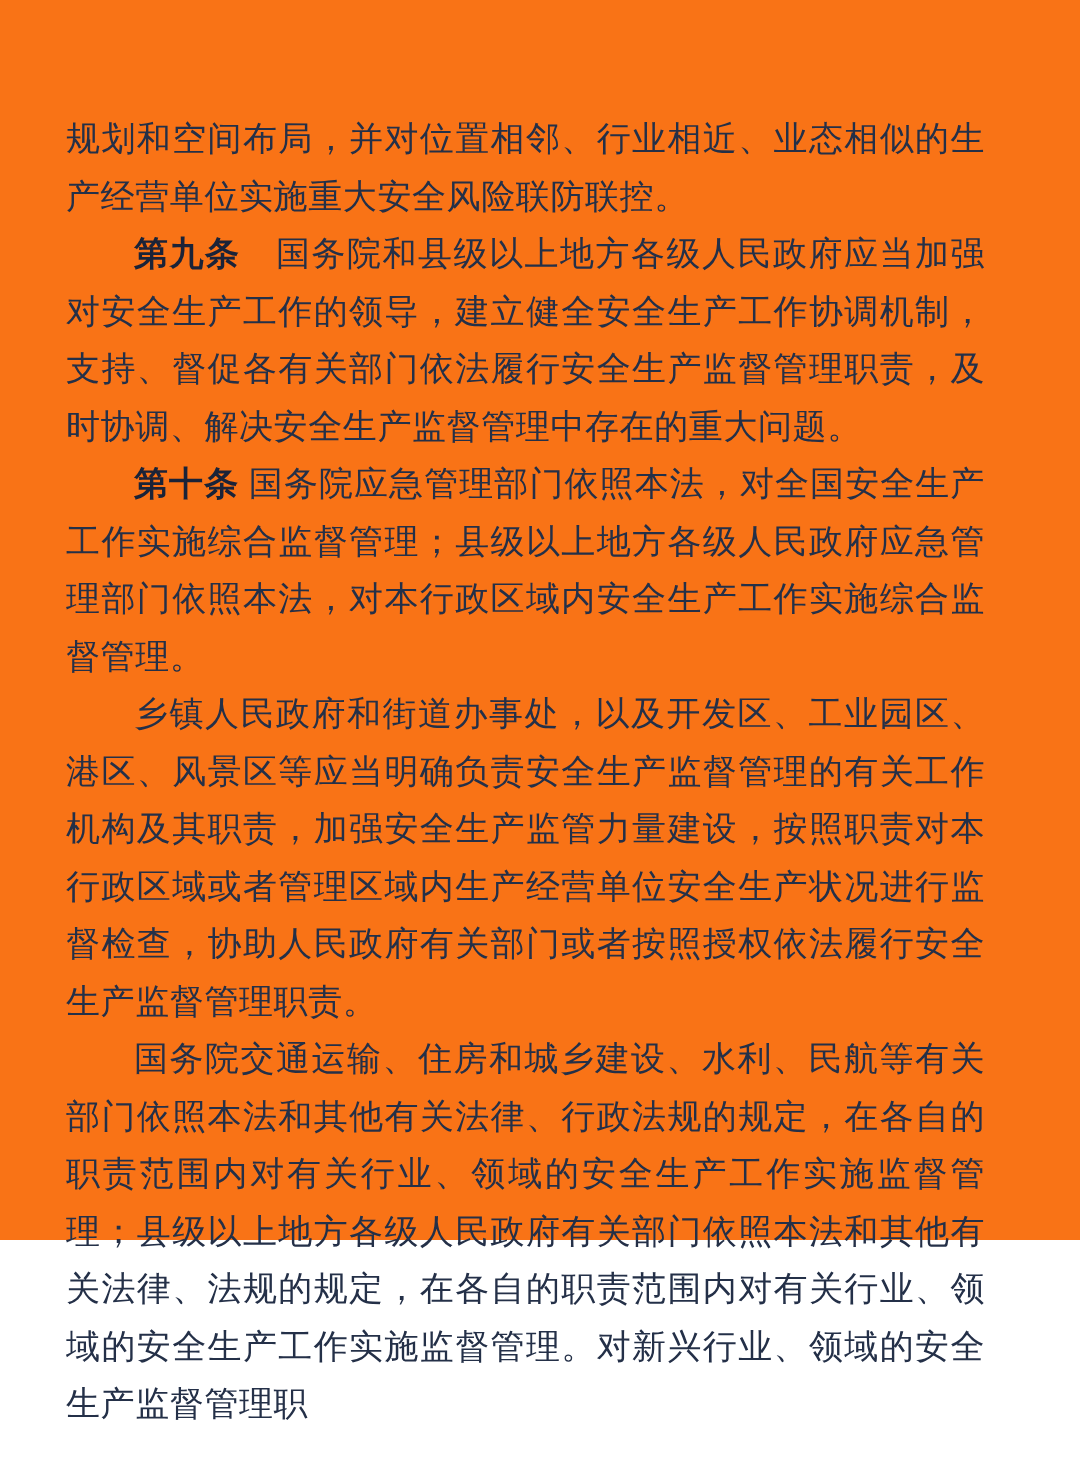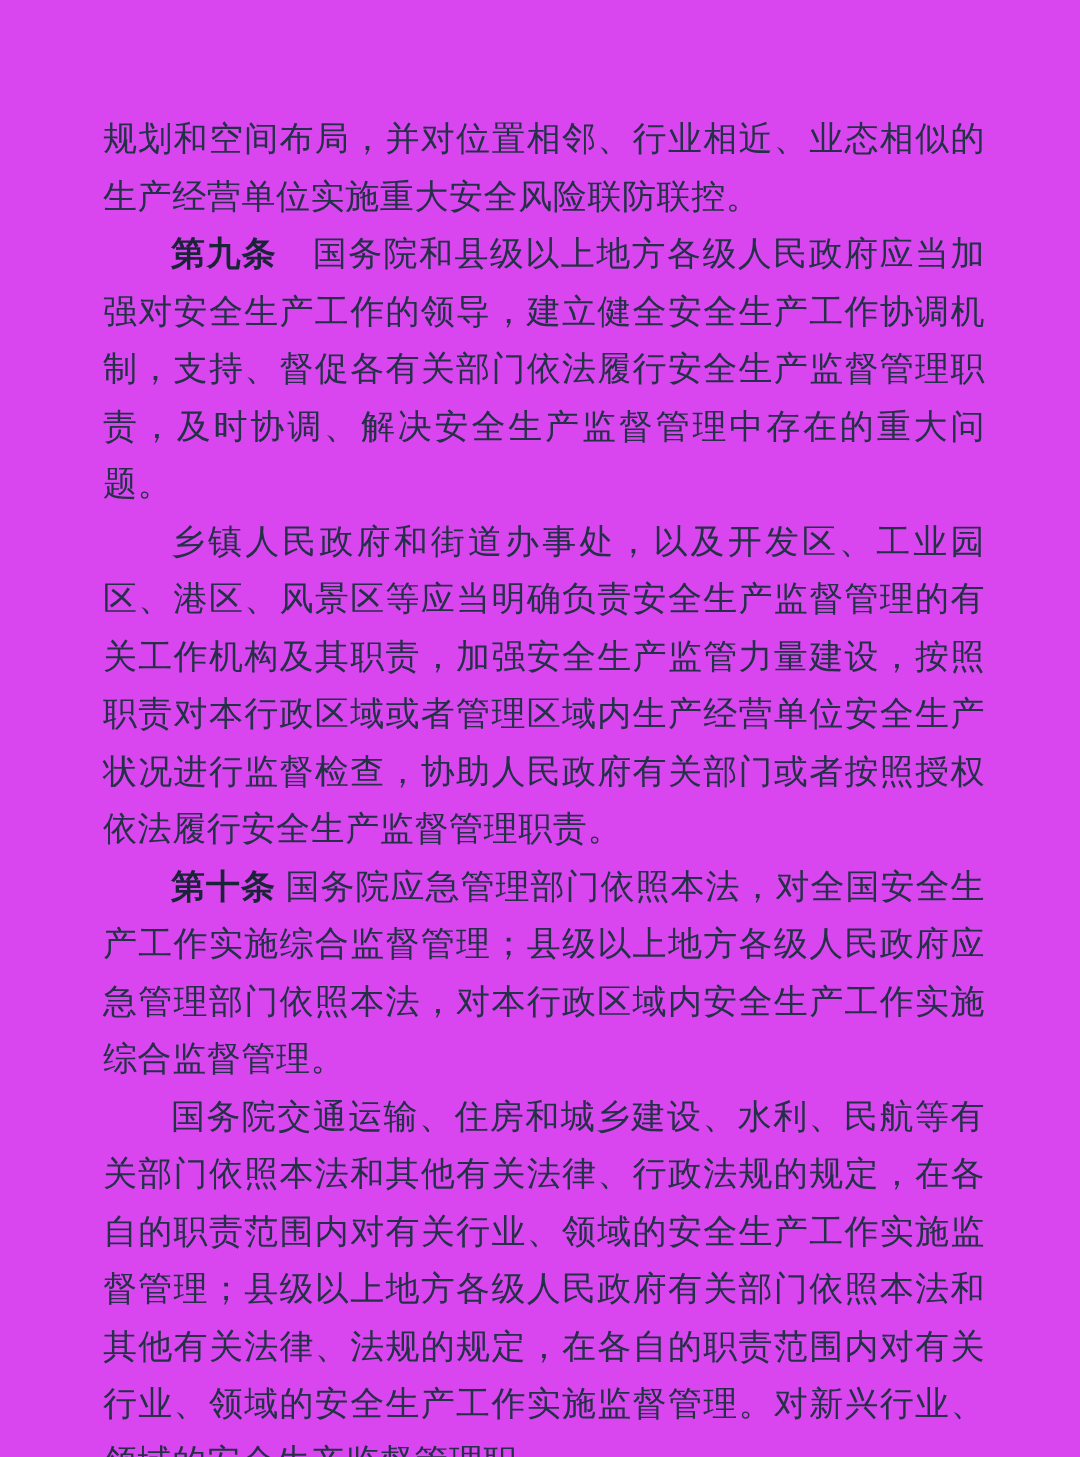--- a/index.html
+++ b/index.html
@@ -9,23 +9,23 @@
   }
   body {
     width: 1080px;
     height: 1457px;
     overflow: hidden;
     position: relative;
   }
   .page {
     box-sizing: border-box;
     width: 1080px;
-    height: 1457px;
-    background: #d946ef;
-    padding: 110px 95px 0 103px;
+    height: 1240px;
+    background: #f97316;
+    padding: 110px 95px 0 66px;
   }
   .doc {
     font-family: "Liberation Serif", "DejaVu Serif", serif;
     font-size: 34px;
     line-height: 57.5px;
     color: #243048;
     text-align: justify;
     text-justify: inter-ideograph;
     letter-spacing: 0.6px;
   }
@@ -46,17 +46,17 @@
     white-space: pre;
   }
 </style>
 </head>
 <body>
 
 <main class="page">
   <article class="doc" id="doc-body">
       <p class="para continuation"><span>规划和空间布局，并对位置相邻、行业相近、业态相似的生产经营单位实施重大安全风险联防联控。</span></p>
       <p class="para article"><span class="article-label">第九条</span><span class="label-sep">　</span><span>国务院和县级以上地方各级人民政府应当加强对安全生产工作的领导，建立健全安全生产工作协调机制，支持、督促各有关部门依法履行安全生产监督管理职责，及时协调、解决安全生产监督管理中存在的重大问题。</span></p>
+      <p class="para article"><span class="article-label">第十条</span><span class="label-sep"> </span><span>国务院应急管理部门依照本法，对全国安全生产工作实施综合监督管理；县级以上地方各级人民政府应急管理部门依照本法，对本行政区域内安全生产工作实施综合监督管理。</span></p>
       <p class="para body"><span>乡镇人民政府和街道办事处，以及开发区、工业园区、港区、风景区等应当明确负责安全生产监督管理的有关工作机构及其职责，加强安全生产监管力量建设，按照职责对本行政区域或者管理区域内生产经营单位安全生产状况进行监督检查，协助人民政府有关部门或者按照授权依法履行安全生产监督管理职责。</span></p>
-      <p class="para article"><span class="article-label">第十条</span><span class="label-sep"> </span><span>国务院应急管理部门依照本法，对全国安全生产工作实施综合监督管理；县级以上地方各级人民政府应急管理部门依照本法，对本行政区域内安全生产工作实施综合监督管理。</span></p>
       <p class="para body"><span>国务院交通运输、住房和城乡建设、水利、民航等有关部门依照本法和其他有关法律、行政法规的规定，在各自的职责范围内对有关行业、领域的安全生产工作实施监督管理；县级以上地方各级人民政府有关部门依照本法和其他有关法律、法规的规定，在各自的职责范围内对有关行业、领域的安全生产工作实施监督管理。对新兴行业、领域的安全生产监督管理职</span></p>
     </article>
 </main>
 
 </body></html>

